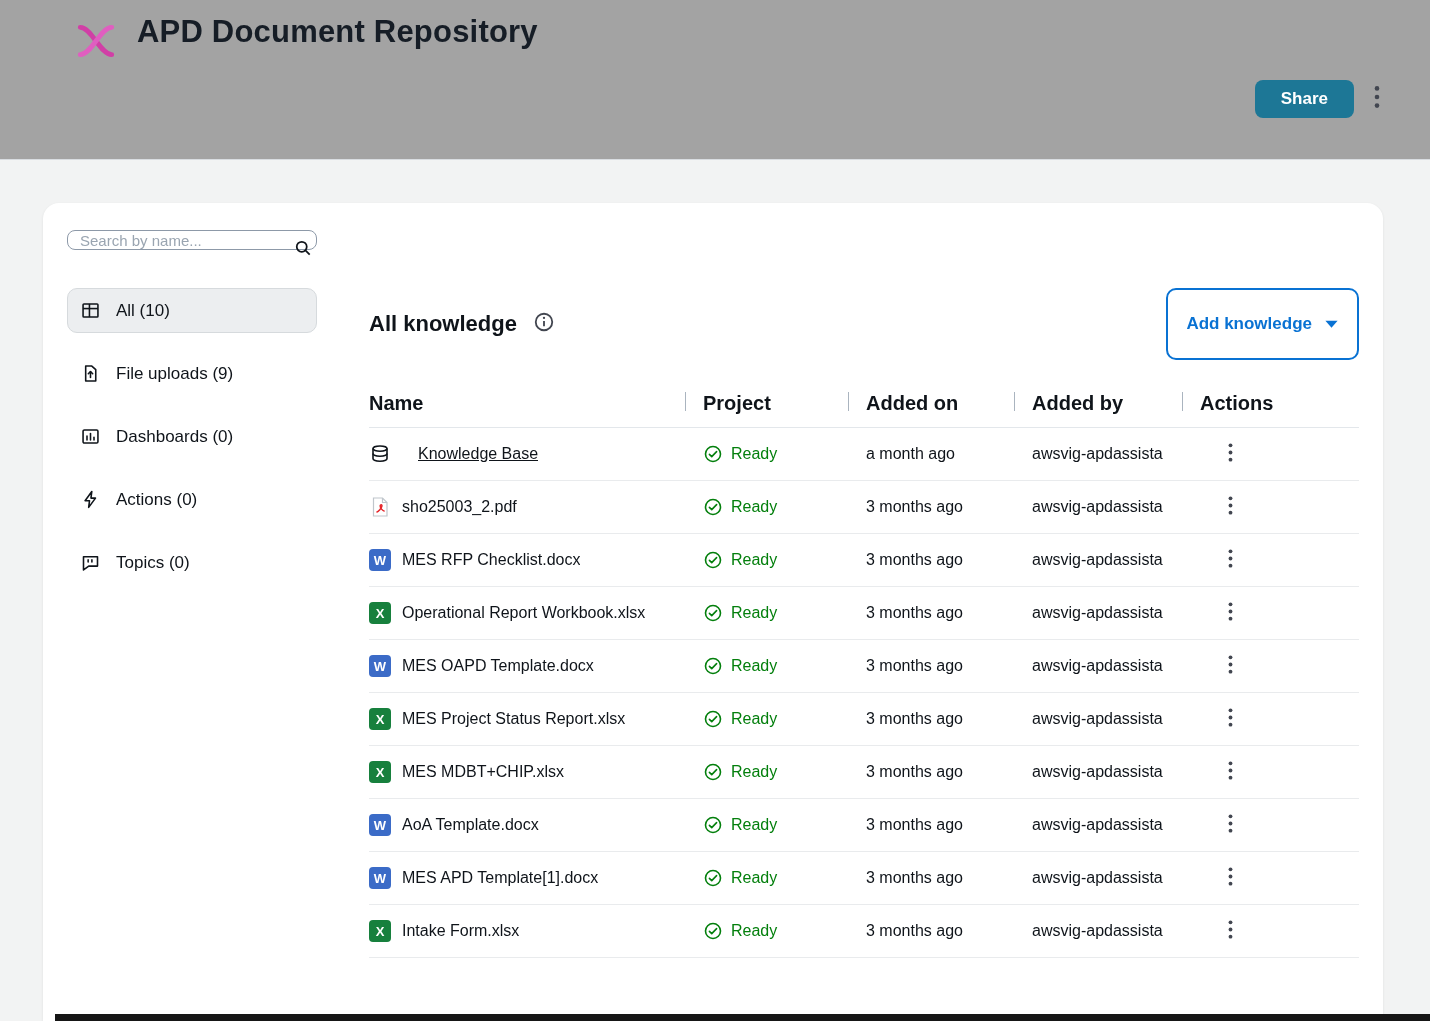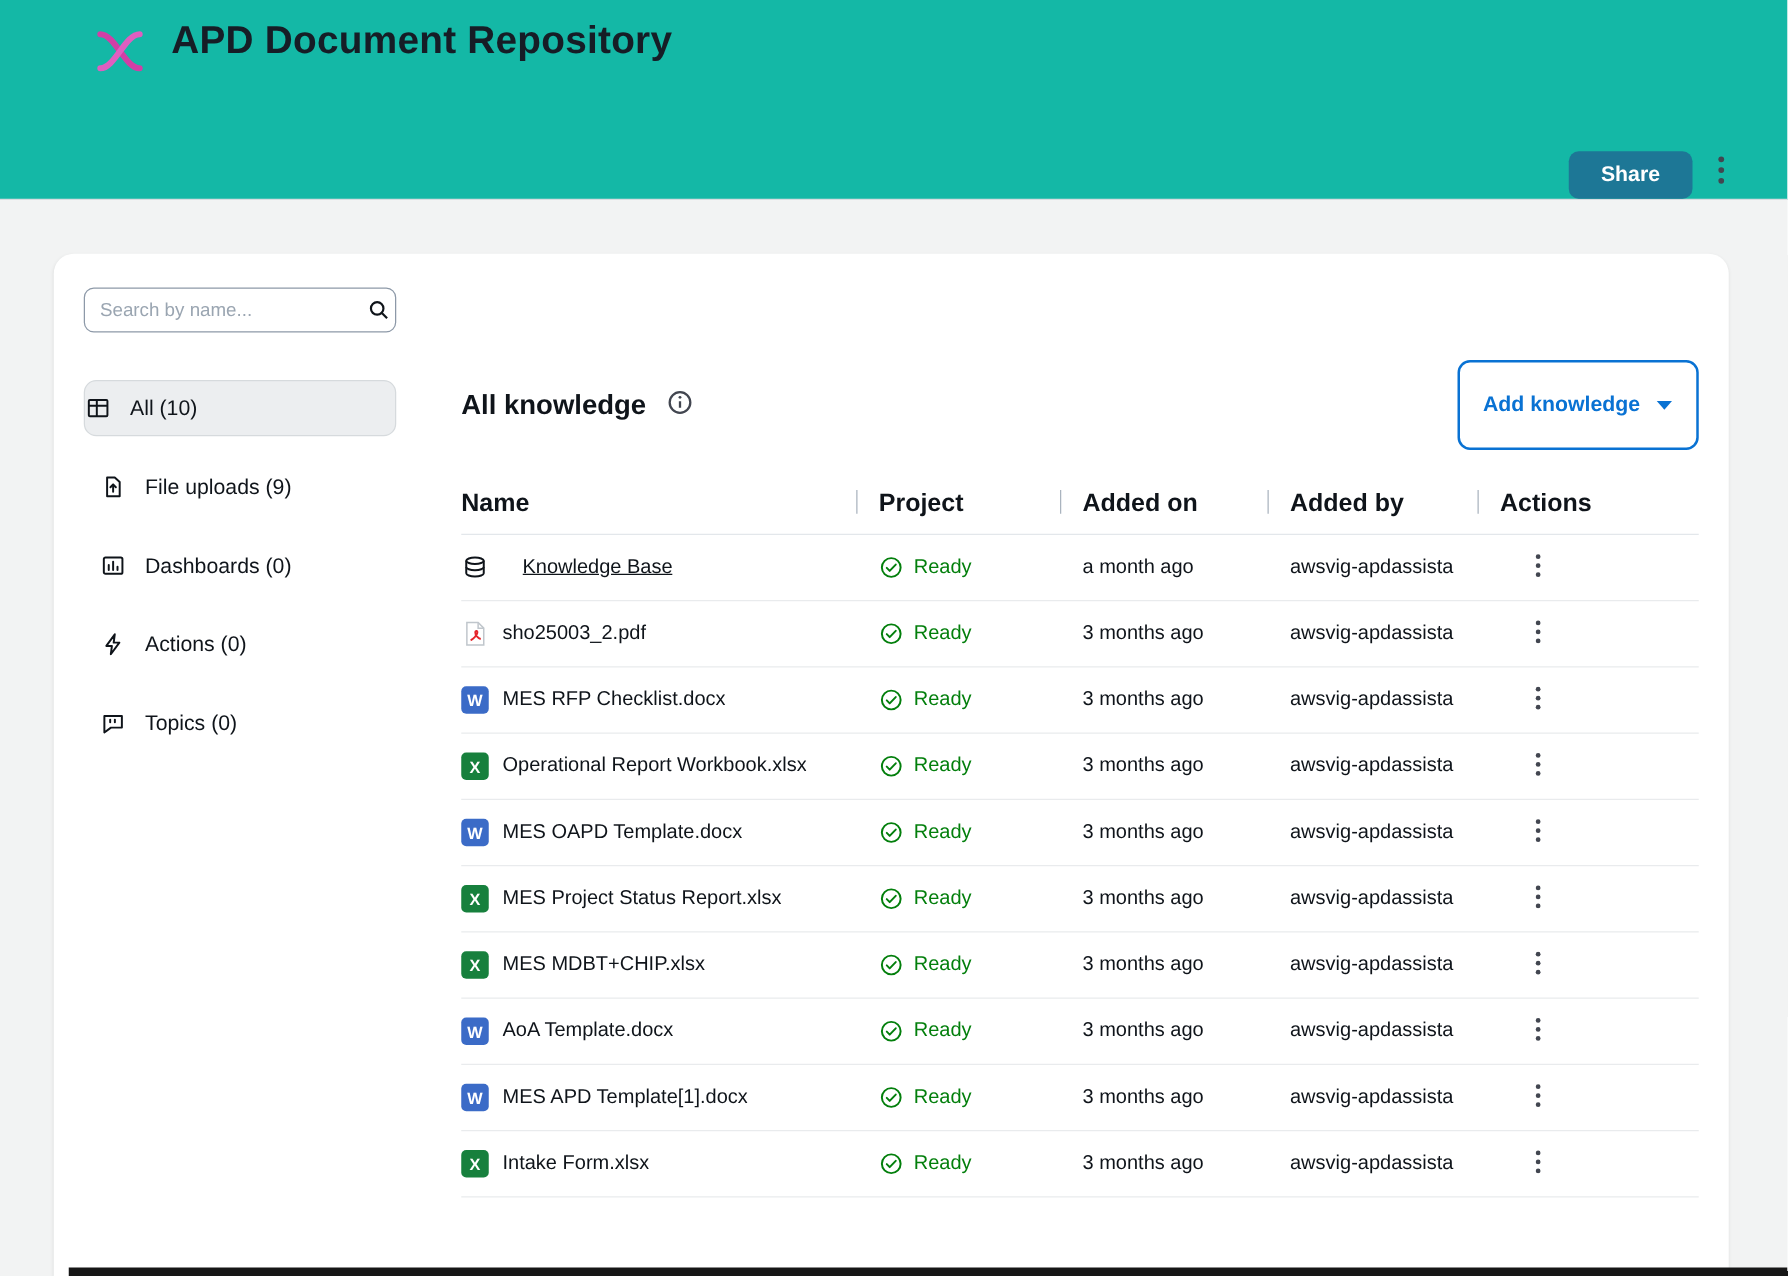--- a/index.html
+++ b/index.html
@@ -6,41 +6,41 @@
   html, body { width: 1430px; height: 1021px; overflow: hidden; }
   body {
     font-family: "Liberation Sans", sans-serif;
     background: #f2f3f3;
     color: #0f141a;
     position: relative;
   }
 
   
   .top-header {
-    background: #14b8a6;
+    background: #a3a3a3;
     height: 160px;
     padding: 14px 44px 0 75px;
     border-bottom: 1px solid #d9dde1;
     display: flex;
     justify-content: space-between;
   }
   .header-left { display: flex; gap: 20px; }
   .logo-wrap { padding-top: 8px; }
   .title-block h1 {
     font-size: 31px;
     font-weight: 600;
     color: #161d26;
     letter-spacing: 0.2px;
   }
   .title-block p {
     margin-top: 30px;
     font-size: 19px;
     color: #414d5c;
   }
-  .header-actions { display: flex; align-items: flex-end; gap: 14px; padding-top: 24px; }
+  .header-actions { display: flex; align-items: center; gap: 14px; padding-top: 24px; }
   .share-btn {
     background: var(--share);
     color: #fff;
     font-family: inherit;
     font-size: 17px;
     font-weight: 700;
     border: none;
     border-radius: 8px;
     padding: 9px 26px;
     cursor: pointer;
@@ -67,21 +67,21 @@
   }
 
   
   .side { width: 258px; flex: none; }
   .search-box {
     position: relative;
     margin-bottom: 38px;
   }
   .search-box input {
     width: 250px;
-    height: 36px;
+    height: 20px;
     border: 1px solid #8d99a8;
     border-radius: 8px;
     padding: 0 36px 0 12px;
     font-family: inherit;
     font-size: 15px;
     color: #0f141a;
     outline: none;
   }
   .search-box input::placeholder { color: #9aa5b1; }
   .search-box .search-ic {
@@ -95,21 +95,21 @@
     padding: 12px 13px;
     border-radius: 10px;
     font-size: 17px;
     color: #0f141a;
     cursor: pointer;
     margin-bottom: 18px;
   }
   .nav-item.selected {
     background: #eceef0;
     border: 1px solid #d6dadd;
-    padding: 11px 0;
+    padding: 11px 12px;
   }
   .nav-item svg { flex: none; }
 
   
   .main { flex: 1; min-width: 0; }
   .main-header {
     margin-top: 58px;
     margin-bottom: 32px;
     display: flex;
     align-items: center;

